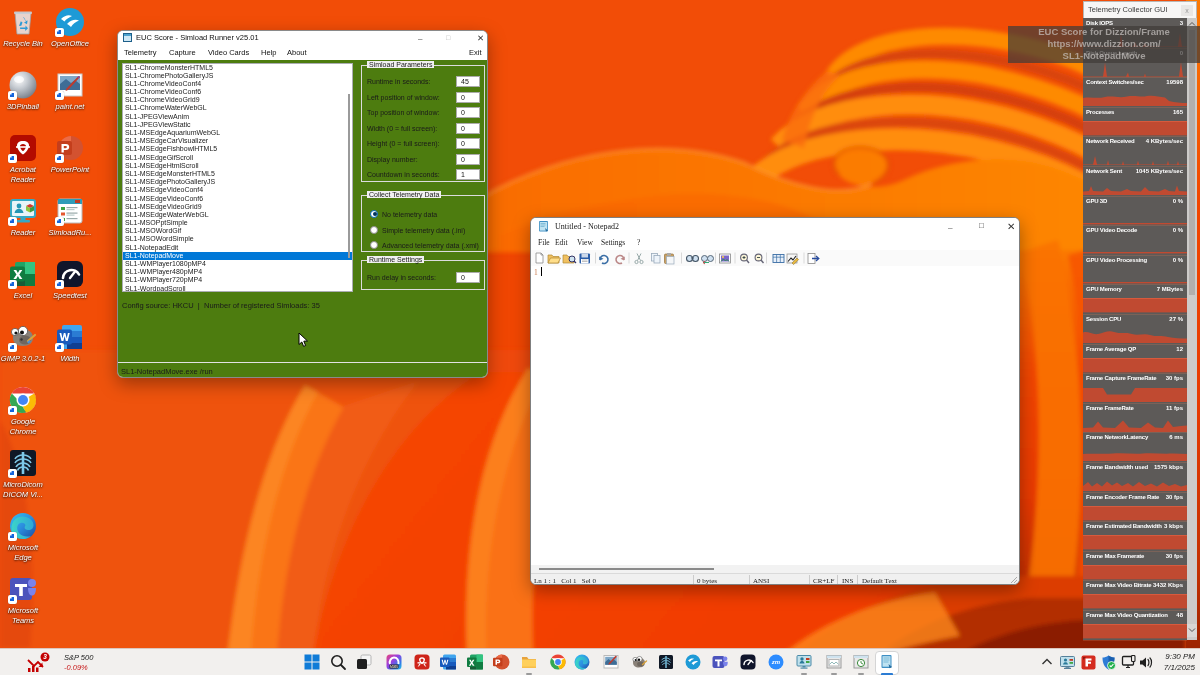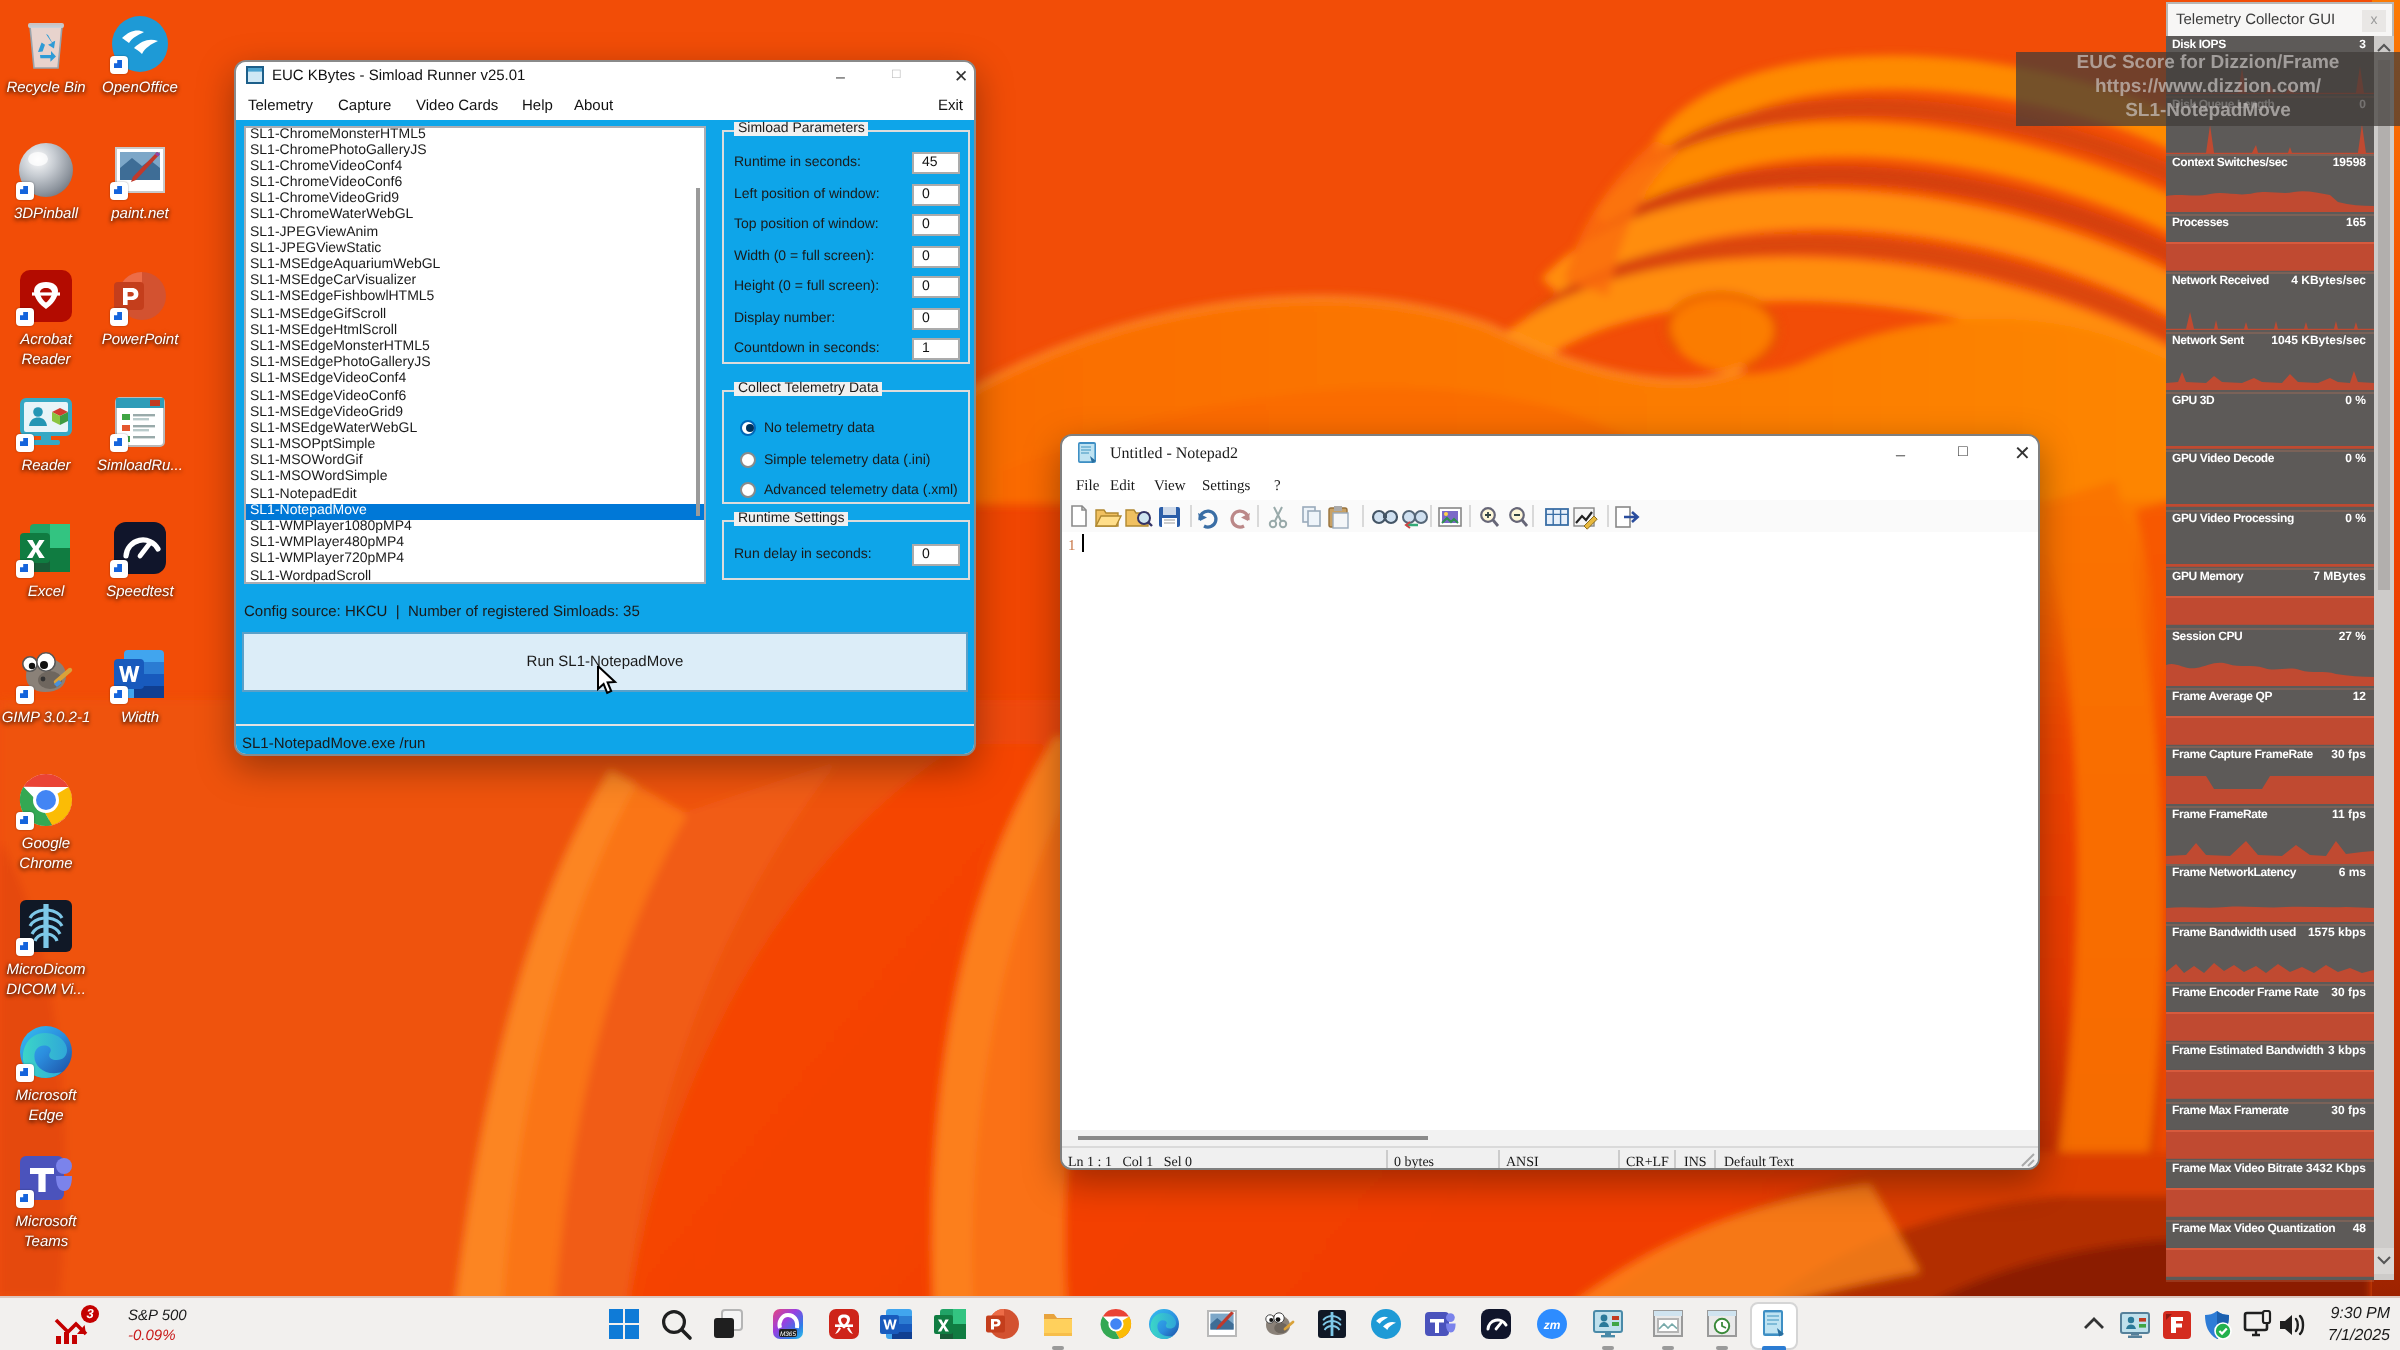--- a/index.html
+++ b/index.html
@@ -13,21 +13,21 @@
 .sc { position:absolute; left:0px; bottom:0px; width:9px; height:9px; background:#fff; border-radius:2px; box-shadow:0 0 1px rgba(0,0,0,.4); }
 .sc:after { content:""; position:absolute; left:2px; top:2px; width:4px; height:4px; background:linear-gradient(135deg,#1464dc 0%,#1464dc 100%); clip-path:polygon(0 100%, 0 40%, 40% 40%, 40% 0, 100% 0, 100% 100%); transform:rotate(0deg); }
 
 .win { position:absolute; background:#F0F0F0; border:1px solid #8a8a8a; box-shadow:0 6px 18px rgba(0,0,0,.35); border-radius:6px; overflow:hidden; }
 .tbar { background:#fff; display:flex; align-items:center; }
 
 #simload { left:117px; top:30px; width:371px; height:348px; z-index:3; font-size:7.5px; }
 #simload .tbar { height:13px; font-size:7.5px; color:#111; }
 #simload .menu { height:16px; background:#fff; font-size:7.5px; color:#111; position:relative; }
 #simload .menu span { position:absolute; top:4px; }
-#simload .body { position:absolute; left:0; right:0; top:29px; bottom:0; background:#0ea5e9; }
+#simload .body { position:absolute; left:0; right:0; top:29px; bottom:0; background:#4d7c0f; }
 .lb { position:absolute; left:4px; top:2.5px; width:231px; height:229px; background:#fff; border:1px solid #ABADB3; overflow:hidden; }
 .lb div { height:8.2px; line-height:8.3px; font-size:7px; color:#1a1a1a; padding-left:2px; white-space:nowrap; }
 .lb div.sel { background:#0078D7; color:#fff; }
 .gb { position:absolute; border:1px solid #DCDCDC; }
 .gb .gt { position:absolute; top:-5px; left:5px; background:#F0F0F0; padding:0 2px; font-size:7px; color:#1a1a1a; }
 .fl { position:absolute; font-size:7px; color:#1a1a1a; }
 .inp { position:absolute; width:24px; height:11px; background:#fff; border:1px solid #ABABAB; font-size:7px; line-height:9px; padding-left:4px; color:#111; }
 .rad { position:absolute; width:8px; height:8px; border-radius:50%; background:#fff; border:1px solid #8a8a8a; }
 .rad.on { border:1px solid #0067B8; }
 .rad.on:after { content:""; position:absolute; left:1.5px; top:1.5px; width:4px; height:4px; border-radius:50%; background:#00335c; }
@@ -320,21 +320,21 @@
       </svg><span class="sc"></span></div>
   <div class="lbl">Microsoft<br>Teams</div>
 </div>
 <div class="win" id="simload">
   <div class="tbar">
     <svg style="margin:0 4px 0 5px" width="9" height="9" viewBox="0 0 9 9">
         <rect width="9" height="9" fill="#1d5f8a"></rect>
         <rect x="1" y="2.5" width="7" height="5.5" fill="#cfe8f5"></rect>
         <rect x="1" y="1" width="7" height="1.8" fill="#4aa3d0"></rect>
       </svg>
-    <span>EUC KBytes - Simload Runner v25.01</span>
+    <span>EUC Score - Simload Runner v25.01</span>
     <span style="position:absolute;left:300px;top:3px;color:#444;font-size:8px">–</span>
     <span style="position:absolute;left:328px;top:3px;color:#b5b5b5;font-size:7px">□</span>
     <span style="position:absolute;left:359px;top:2px;color:#333;font-size:8.5px">✕</span>
   </div>
   <div class="menu">
     <span style="left:6px">Telemetry</span>
       <span style="left:51px">Capture</span>
       <span style="left:90px">Video Cards</span>
       <span style="left:143px">Help</span>
       <span style="left:169px">About</span>
@@ -397,21 +397,20 @@
         <span class="fl" style="left:20px;top:31px">Simple telemetry data (.ini)</span>
       <span class="rad" style="left:8px;top:45px"></span>
         <span class="fl" style="left:20px;top:46px">Advanced telemetry data (.xml)</span>
     </div>
     <div class="gb" style="left:243px;top:200px;width:124px;height:30px">
       <span class="gt">Runtime Settings</span>
       <span class="fl" style="left:5px;top:13px">Run delay in seconds:</span>
       <span class="inp" style="left:94px;top:11px">0</span>
     </div>
     <div style="position:absolute;left:4px;top:241px;font-size:7.5px;color:#1a1a1a">Config source: HKCU&nbsp;&nbsp;|&nbsp;&nbsp;Number of registered Simloads: 35</div>
-    <div style="position:absolute;left:3px;top:255.5px;width:363px;height:30px;background:#DCEDF8;border:1px solid #5BA0C8;font-size:7.5px;color:#1a1a1a;text-align:center;line-height:28px">Run SL1-NotepadMove</div>
     <svg style="position:absolute;left:180px;top:273px" width="11" height="15" viewBox="0 0 11 15">
         <path d="M1,0 L1,11.5 L3.8,9 L5.6,13.4 L7.6,12.5 L5.8,8.2 L9.5,8 Z" fill="#fff" stroke="#000" stroke-width="1"></path>
       </svg>
     <div style="position:absolute;left:0;top:302px;width:369px;height:1px;background:#E2E2E2"></div>
     <div style="position:absolute;left:3px;top:307px;font-size:7.5px;color:#1a1a1a">SL1-NotepadMove.exe /run</div>
   </div>
 </div>
 <div class="win" id="notepad" style="border-color:#7f7f7f">
   <div class="tbar">
     <svg style="margin:0 6px 0 7px" width="11" height="11" viewBox="0 0 11 11">

